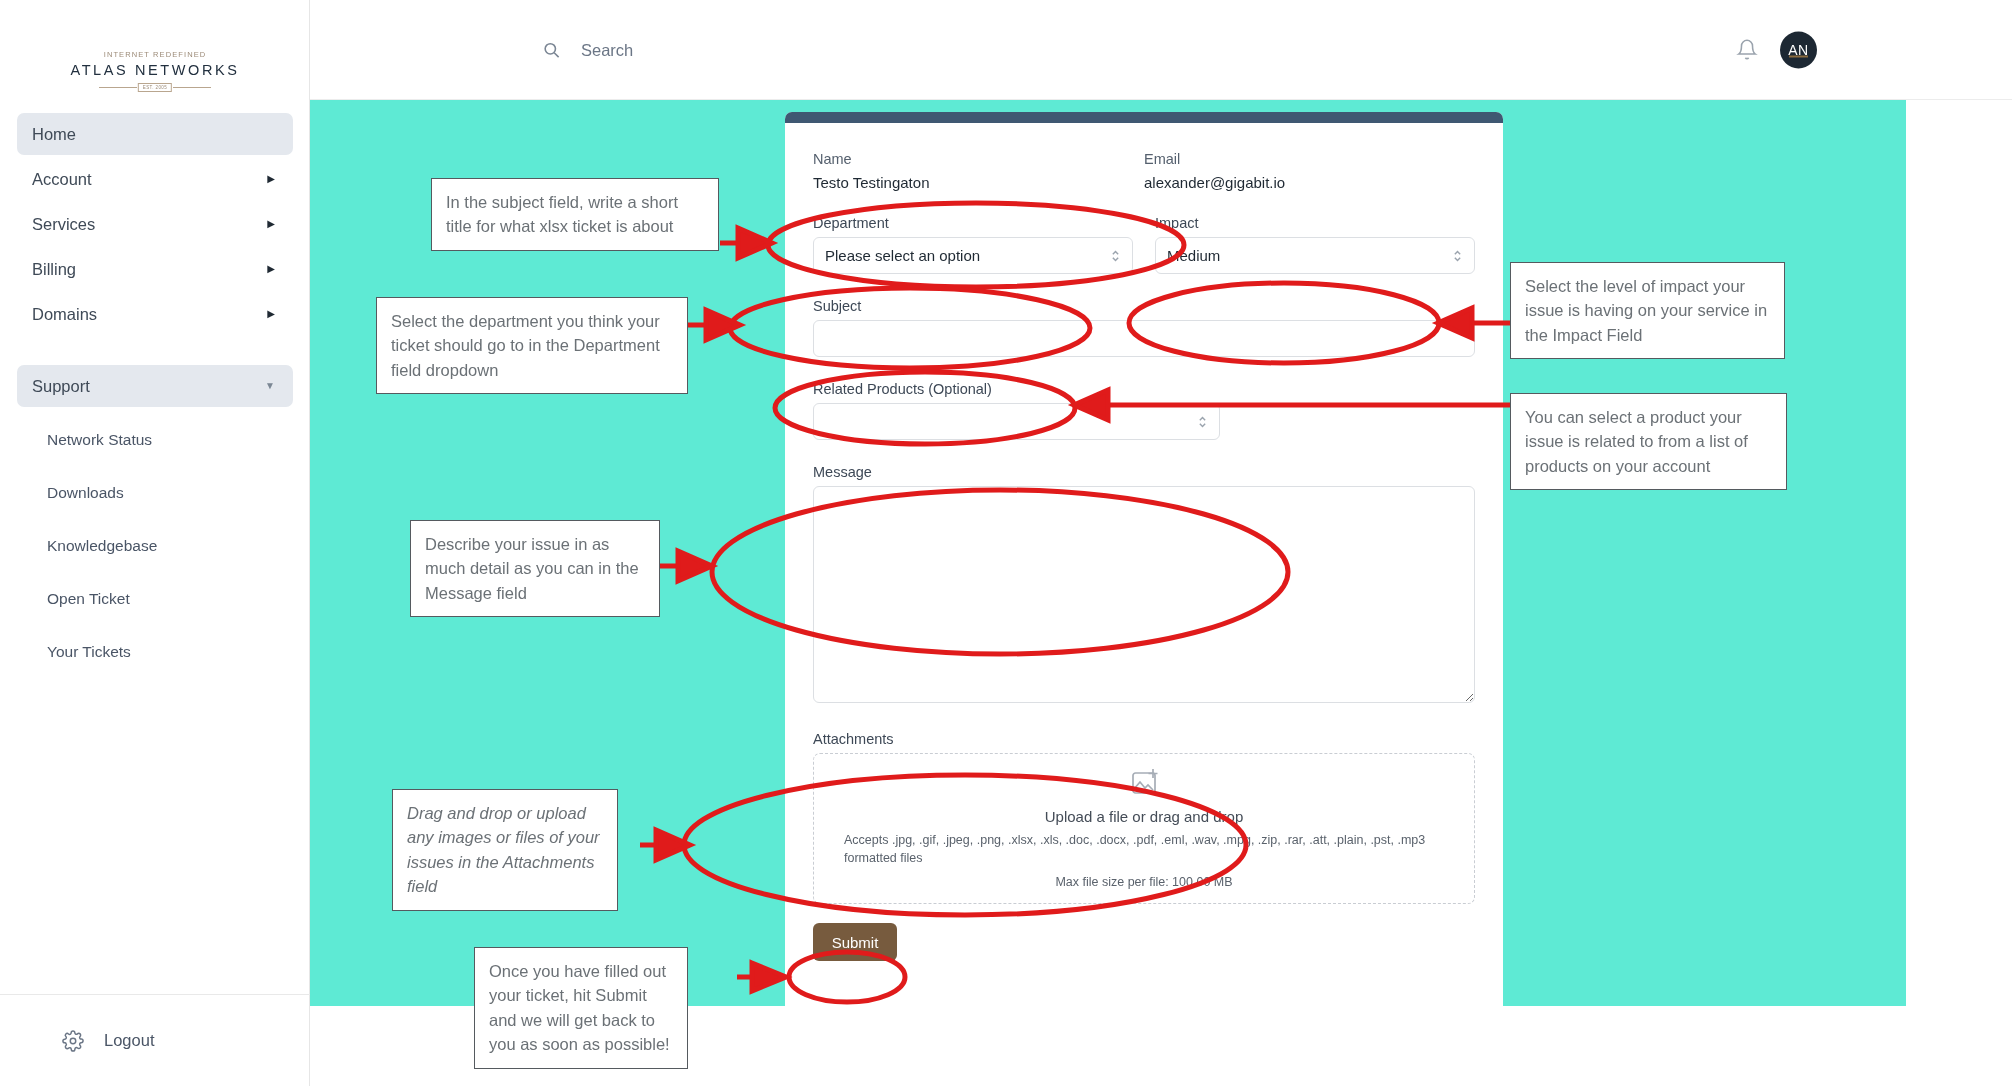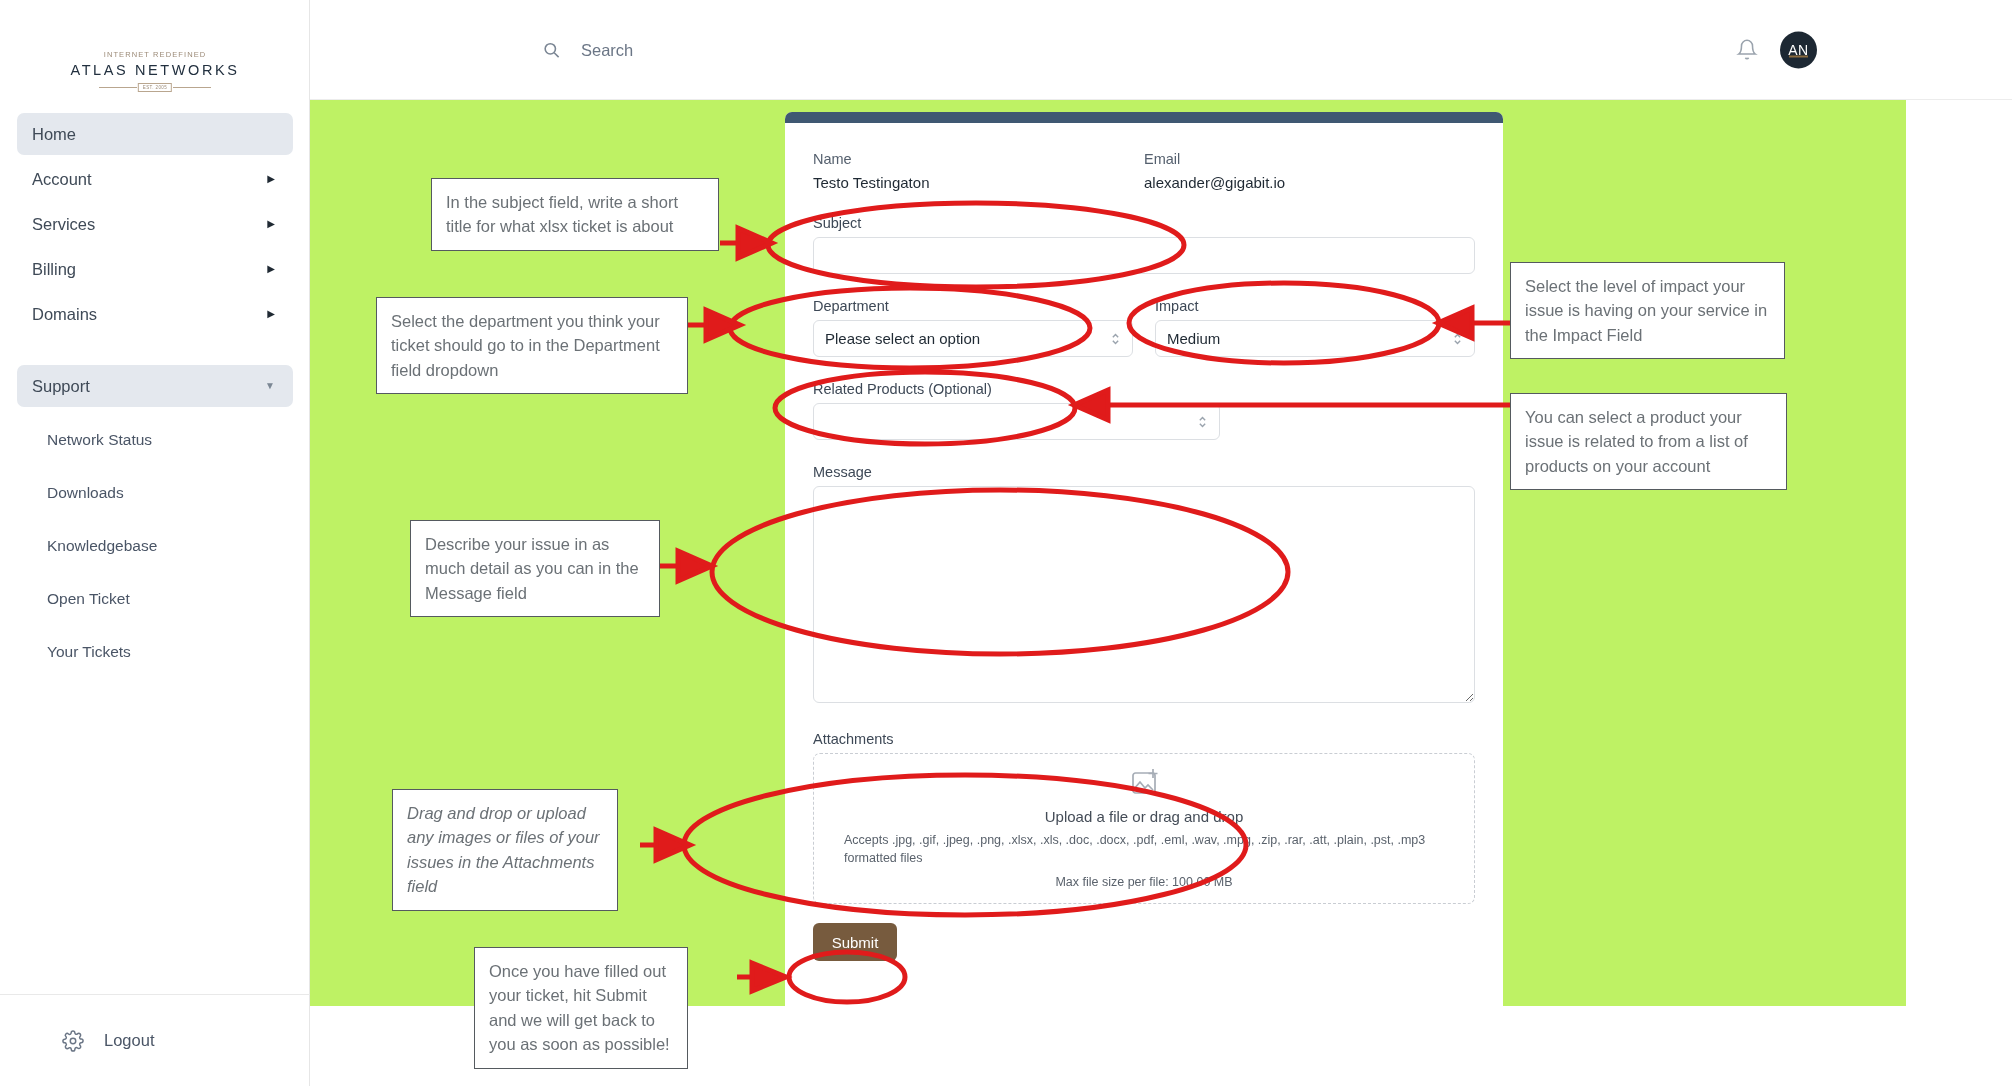--- a/index.html
+++ b/index.html
@@ -85,21 +85,21 @@
   .avatar {
     width: 37px; height: 37px; border-radius: 50%; background: #1d2833;
     color: #ffffff; display: flex; align-items: center; justify-content: center;
     font-size: 14px; letter-spacing: .5px; cursor: pointer; position: relative;
   }
   .avatar .ul { position:absolute; left:9px; right:9px; bottom:11px; height:1.5px; background:#8a6b3f; }
 
   
   .content {
     position: absolute; left: 310px; top: 100px; width: 1596px; height: 906px;
-    background: #bef264;
+    background: #5eead4;
   }
   .card {
     position: absolute; left: 475px; top: 12px; width: 718px; height: 894px;
     background: #ffffff; border-radius: 7px 7px 0 0; overflow: hidden;
   }
   .card-stripe { height: 11px; background: #3f5872; }
   .card-body { padding: 28px 28px 0 28px; }
 
   .row2 { display: flex; }
   .col { width: 50%; }
@@ -249,25 +249,20 @@
 
         <div class="row2">
           <div class="col">
             <div class="fld-label">Name</div>
             <div class="fld-value">Testo Testingaton</div>
           </div>
           <div class="col">
             <div class="fld-label">Email</div>
             <div class="fld-value">alexander@gigabit.io</div>
           </div>
-        </div>
-
-        <div class="grp">
-          <span class="lab">Subject</span>
-          <input class="inp" type="text" value="" style="">
         </div>
 
         <div class="grp two-col">
           <div>
             <span class="lab">Department</span>
             <div class="sel">
               <span>Please select an option</span>
               <span class="chev">
                 <svg width="11" height="16" viewBox="0 0 12 18" fill="none" stroke="#9aa3ad" stroke-width="1.6">
                   <path d="M3 7l3-3 3 3"></path>
@@ -281,20 +276,25 @@
             <div class="sel">
               <span>Medium</span>
               <span class="chev">
                 <svg width="11" height="16" viewBox="0 0 12 18" fill="none" stroke="#9aa3ad" stroke-width="1.6">
                   <path d="M3 7l3-3 3 3"></path>
                     <path d="M3 11l3 3 3-3"></path>
                 </svg>
               </span>
             </div>
           </div>
+        </div>
+
+        <div class="grp">
+          <span class="lab">Subject</span>
+          <input class="inp" type="text" value="" style="">
         </div>
 
         <div class="grp">
           <span class="lab">Related Products (Optional)</span>
           <div class="sel sel-narrow">
             <span></span>
             <span class="chev">
               <svg width="11" height="16" viewBox="0 0 12 18" fill="none" stroke="#9aa3ad" stroke-width="1.6">
                 <path d="M3 7l3-3 3 3"></path>
                   <path d="M3 11l3 3 3-3"></path>

